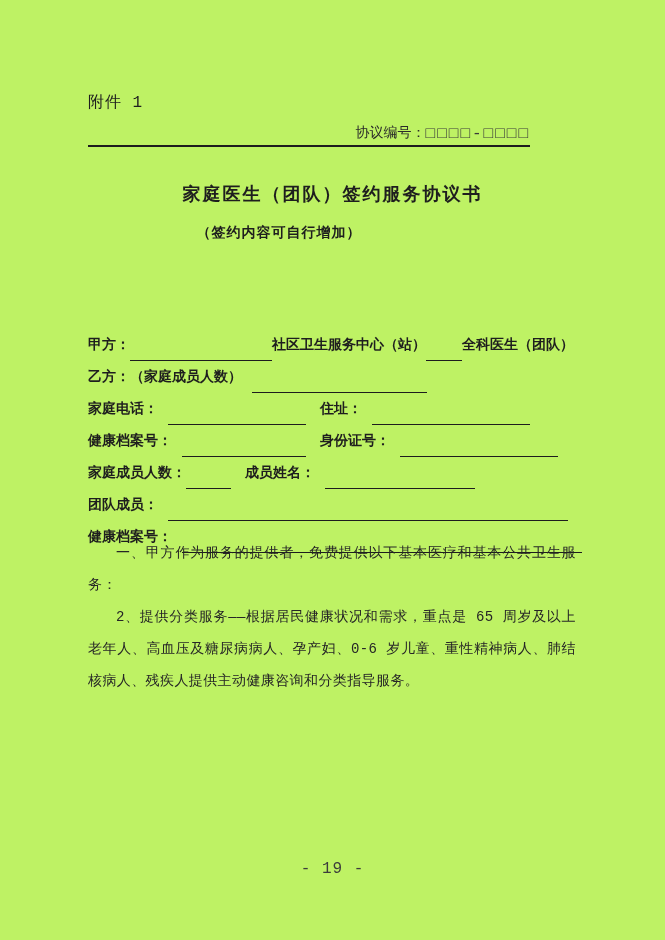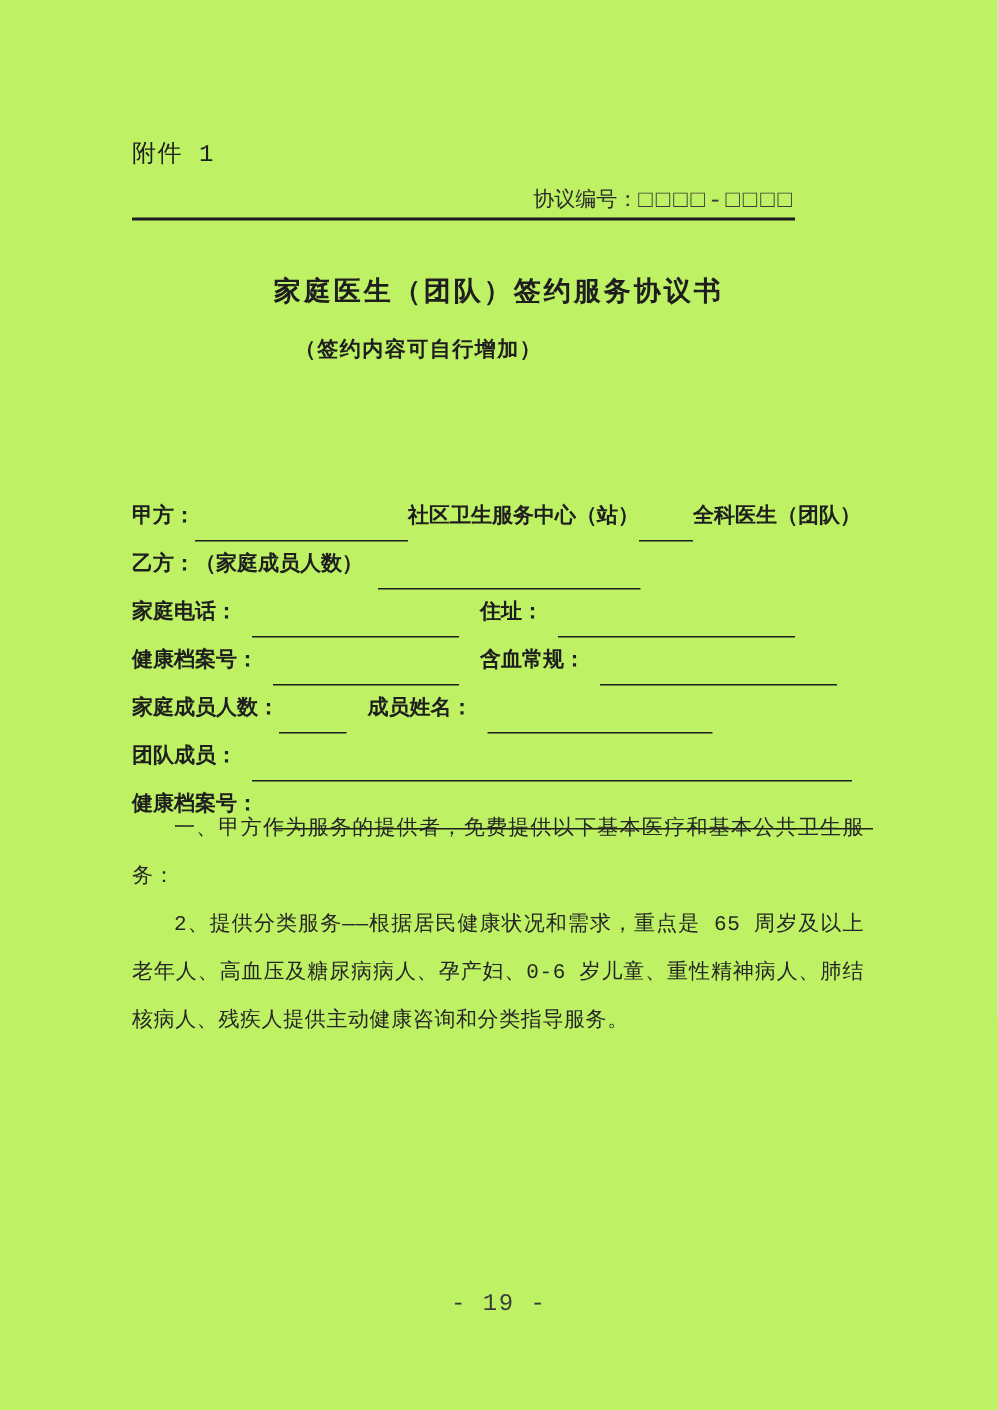--- a/index.html
+++ b/index.html
@@ -99,21 +99,21 @@
 
     <div class="form-line">
       <span>乙方：（家庭成员人数）</span><span class="gap-sm"></span><span class="blank" style="width:175px"></span>
     </div>
 
     <div class="form-line">
       <span>家庭电话：</span><span class="gap-sm"></span><span class="blank" style="width:138px"></span><span class="gap-col"></span><span>住址：</span><span class="gap-sm"></span><span class="blank" style="width:158px"></span>
     </div>
 
     <div class="form-line">
-      <span>健康档案号：</span><span class="gap-sm"></span><span class="blank" style="width:124px"></span><span class="gap-col"></span><span>含血常规：</span><span class="gap-sm"></span><span class="blank" style="width:158px"></span>
+      <span>健康档案号：</span><span class="gap-sm"></span><span class="blank" style="width:124px"></span><span class="gap-col"></span><span>身份证号：</span><span class="gap-sm"></span><span class="blank" style="width:158px"></span>
     </div>
 
     <div class="form-line">
       <span>家庭成员人数：</span><span class="blank" style="width:45px"></span><span class="gap-col"></span><span>成员姓名：</span><span class="gap-sm"></span><span class="blank" style="width:150px"></span>
     </div>
 
 
     <div class="form-line">
       <span>团队成员：</span><span class="gap-sm"></span><span class="blank" style="width:400px"></span>
     </div>

